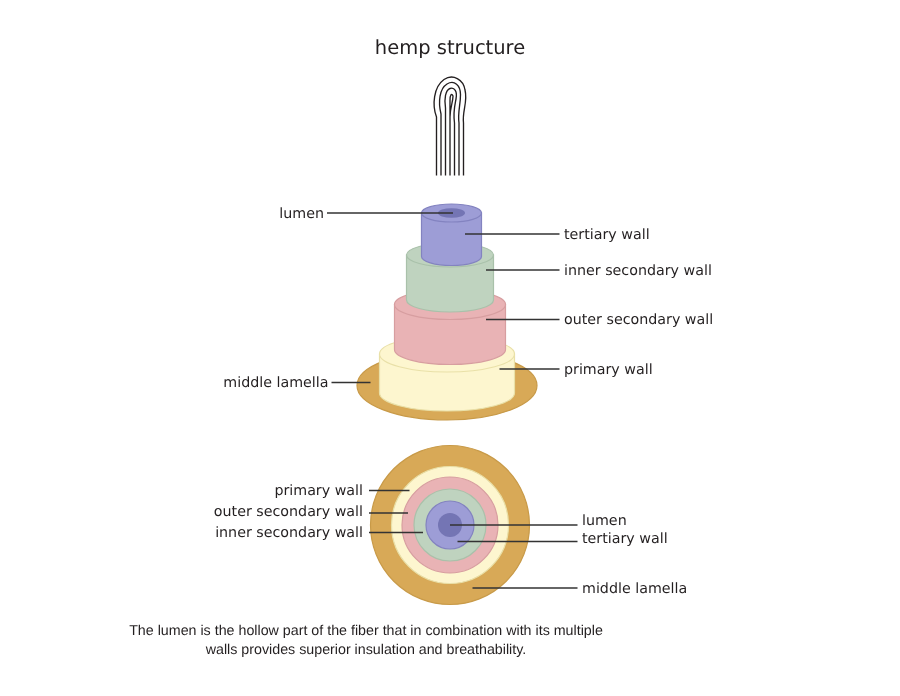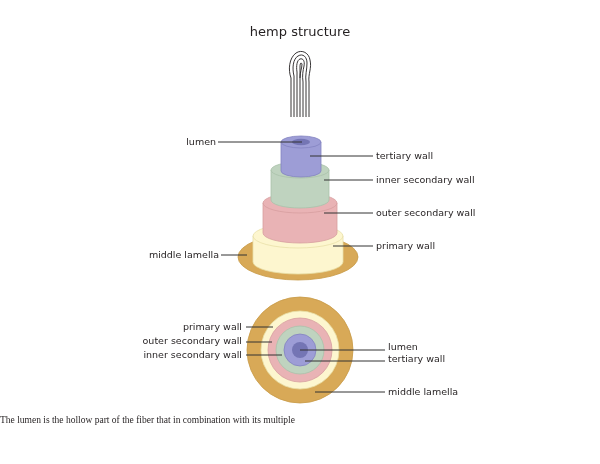--- a/index.html
+++ b/index.html
@@ -2,22 +2,22 @@
 <html><head>
 <meta charset="utf-8">
 <style>
   html, body { margin: 0; padding: 0; background: #ffffff; }
   body { width: 600px; height: 464px; position: relative; overflow: hidden;
          font-family: "DejaVu Sans", sans-serif; color: #231f20; }
   #diagram { position: absolute; left: 0; top: 0; }
   .lbl { font-family: "DejaVu Sans", sans-serif; font-size: 9.5px; fill: #231f20; }
   .title { font-family: "DejaVu Sans", sans-serif; font-size: 13px; fill: #231f20; }
   .leader { stroke: #333; stroke-width: 1; }
-  .caption { position: absolute; left: 0; width: 488px; top: 414px; 
-             font-family: Liberation Serif, serif; font-size: 9.5px; line-height: 13px; color: #231f20; }
+  .caption { position: absolute; left: 0; width: 488px; top: 414px; text-align: center;
+             font-family: Liberation Sans, sans-serif; font-size: 9.5px; line-height: 13px; color: #231f20; }
   .caption span { display: block; }
 </style>
 </head>
 <body>
 
 <svg id="diagram" width="600" height="464" viewBox="0 0 600 464">
 
   <text class="title" x="300" y="36" text-anchor="middle">hemp structure</text>
 
   <g fill="none" stroke="#231f20" stroke-width="0.9">
@@ -90,13 +90,14 @@
   <text class="lbl" x="242" y="330" text-anchor="end">primary wall</text>
   <text class="lbl" x="242" y="344" text-anchor="end">outer secondary wall</text>
   <text class="lbl" x="242" y="358" text-anchor="end">inner secondary wall</text>
   <text class="lbl" x="388" y="350">lumen</text>
   <text class="lbl" x="388" y="362">tertiary wall</text>
   <text class="lbl" x="388" y="395">middle lamella</text>
 </svg>
 
 <div class="caption">
   <span>The lumen is the hollow part of the fiber that in combination with its multiple</span>
+  <span>walls provides superior insulation and breathability.</span>
 </div>
 
 </body></html>

